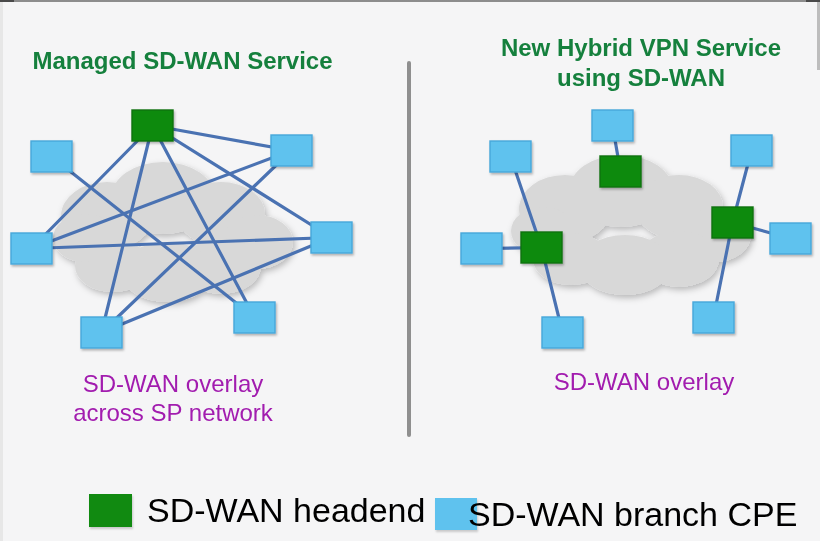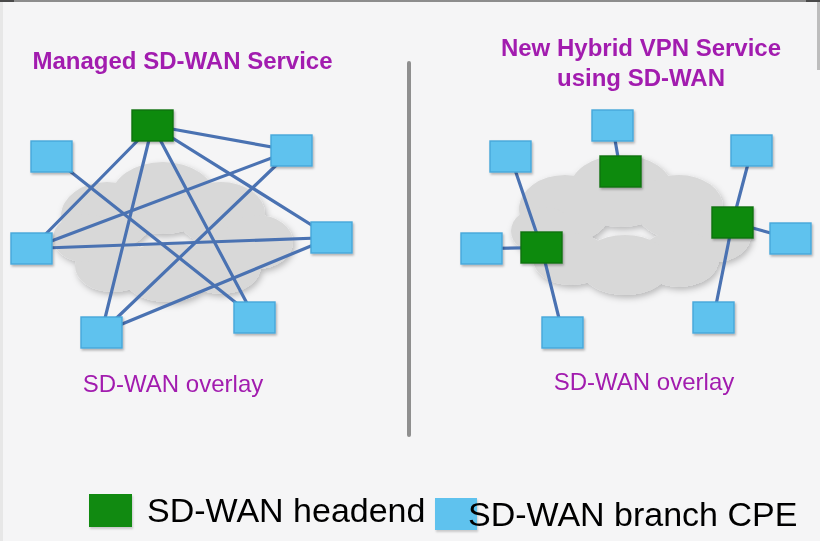--- a/index.html
+++ b/index.html
@@ -22,21 +22,21 @@
     position:absolute;top:2px;left:0;width:3px;height:539px;
     background:#e7e7e7;
   }
   .right-notch{
     position:absolute;top:2px;right:0;width:3px;height:68px;
     background:#bdbdbd;
   }
   .title{
     position:absolute;
     font-weight:bold;font-size:24px;line-height:30px;
-    color:#a21caf;text-align:center;
+    color:#15803d;text-align:center;
   }
   .title.left{top:46px;left:10px;width:345px;}
   .title.right{top:33px;left:460px;width:362px;}
   .caption{
     position:absolute;
     font-size:24px;line-height:29px;font-weight:400;
     color:#a21caf;text-align:center;
   }
   .caption.left{top:369px;left:23px;width:300px;}
   .caption.right{top:367px;left:489px;width:310px;}
@@ -141,20 +141,21 @@
         <rect x="542" y="317" width="41" height="31" fill="#5fc2ee" stroke="#47a7da" stroke-width="1.4" filter="url(#boxShadow)"></rect>
         <rect x="731" y="135" width="41" height="31" fill="#5fc2ee" stroke="#47a7da" stroke-width="1.4" filter="url(#boxShadow)"></rect>
         <rect x="712" y="207" width="41" height="31" fill="#118a11" stroke="#0c720c" stroke-width="1.4" filter="url(#boxShadow)"></rect>
         <rect x="770" y="223" width="41" height="31" fill="#5fc2ee" stroke="#47a7da" stroke-width="1.4" filter="url(#boxShadow)"></rect>
         <rect x="693" y="302" width="41" height="31" fill="#5fc2ee" stroke="#47a7da" stroke-width="1.4" filter="url(#boxShadow)"></rect>
       </g>
   </svg>
 
   <div class="caption left">
     <div>SD-WAN overlay</div>
+    <div>across SP network</div>
   </div>
 
   <div class="caption right">
     <div>SD-WAN overlay</div>
   </div>
 
   <div class="legend-swatch headend" style="background: rgb(17, 138, 17);"></div>
   <div class="legend-label headend">SD-WAN headend</div>
 
   <div class="legend-swatch branch" style="background: rgb(95, 194, 238);"></div>

